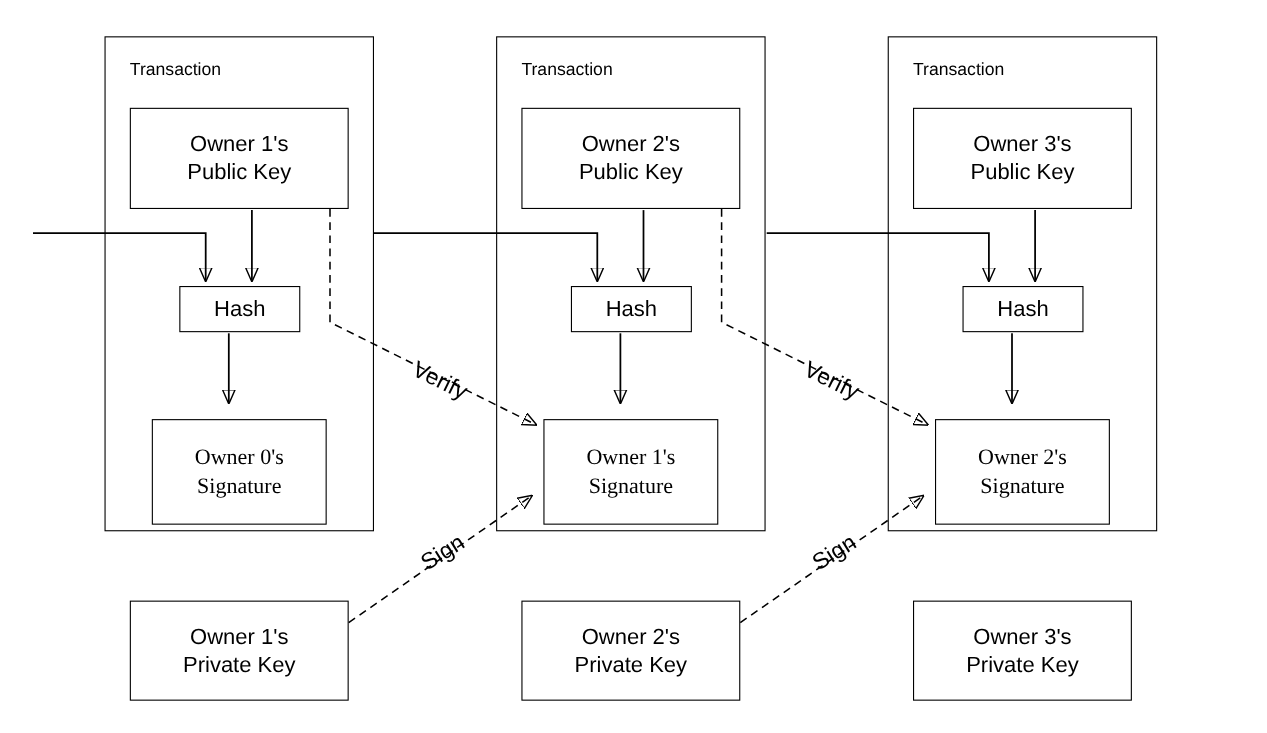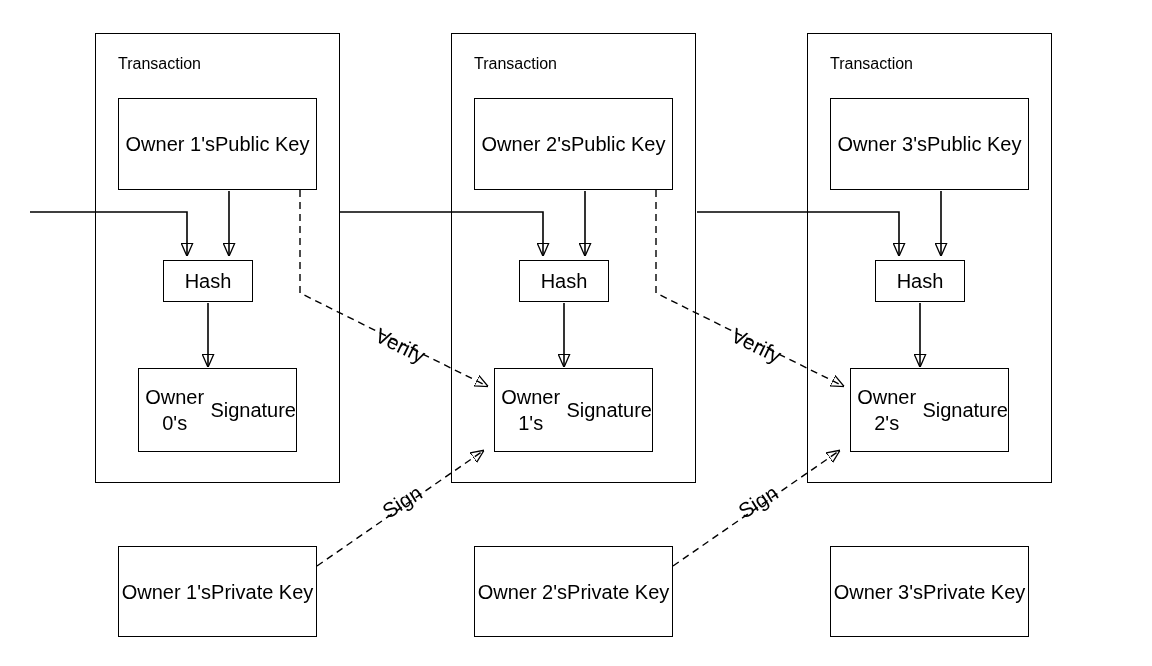--- a/index.html
+++ b/index.html
@@ -28,28 +28,28 @@
 
   .tx-title {
     position: absolute; left: 23px; top: 54px;
     font-size: 16px; line-height: 1.2;
   }
 
   .box {
     position: absolute;
     border: 1.5px solid #000;
     background: #fff;
-    display: flex; flex-direction: row;
+    display: flex; flex-direction: column;
     align-items: center; justify-content: center;
     text-align: center;
     font-size: 20px; line-height: 1.3;
   }
   .pubkey  { left: 23px; top: 98px;  width: 199px; height: 92px; }
-  .hash    { left: 68px; top: 260px; width: 90px;  height: 42px; }
-  .sig     { left: 43px; top: 368px; width: 159px; height: 84px; }
+  .hash    { left: 68px; top: 260px; width: 110px;  height: 42px; }
+  .sig     { left: 43px; top: 381px; width: 159px; height: 96px; font-family: Liberation Serif, serif; }
   .privkey { left: 23px; top: 546px; width: 199px; height: 91px; }
 
   .overlay {
     position: absolute; left: 0; top: 0;
     width: 1152px; height: 666px;
     pointer-events: none;
   }
   .overlay path { fill: none; stroke: #000; }
   .solid path  { stroke-width: 1.6; marker-end: url(#arw); }
   .dashed path { stroke-width: 1.4; stroke-dasharray: 7 5; marker-end: url(#arw); }

